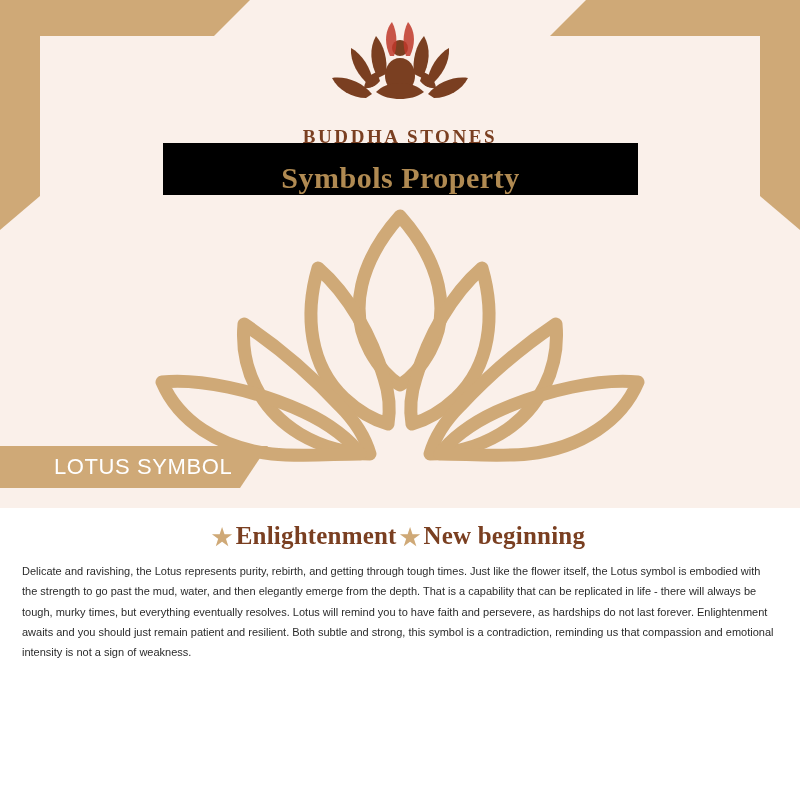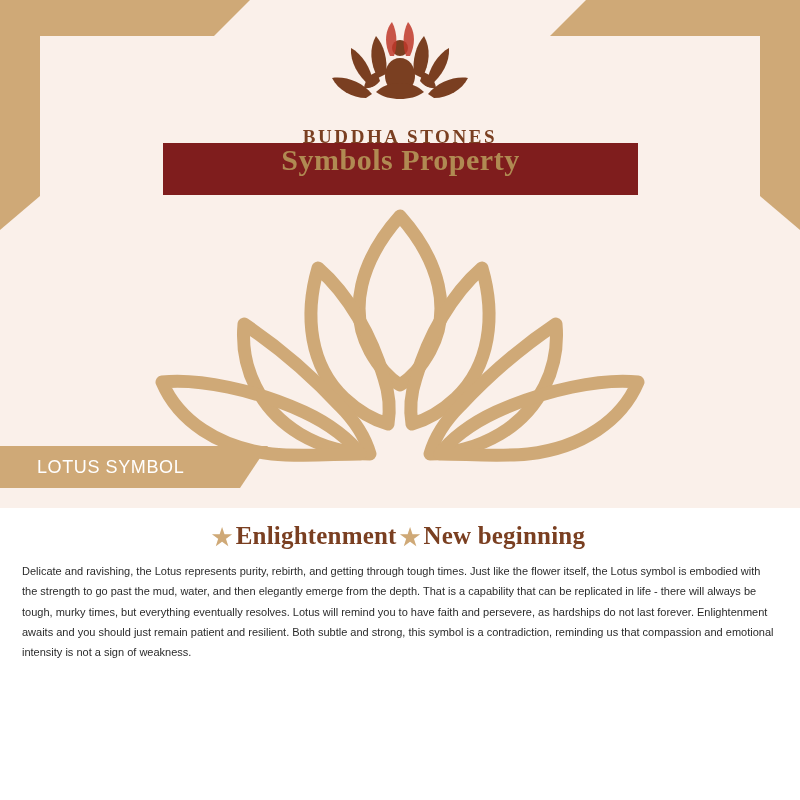--- a/index.html
+++ b/index.html
@@ -91,24 +91,24 @@
     font-family: "Liberation Serif", serif;
   }
 
   
   .title-bar {
     position: absolute;
     top: 143px;
     left: 163px;
     width: 475px;
     height: 52px;
-    background: #7f1d1d;
+    background: #000000;
     z-index: 3;
     display: flex;
-    align-items: flex-start;
+    align-items: flex-end;
     justify-content: center;
   }
   .title-bar .title-text {
     font-family: "Liberation Serif", serif;
     font-weight: bold;
     font-size: 30px;
     color: #b08a52;
     letter-spacing: 0.5px;
   }
 
@@ -129,23 +129,23 @@
     height: 42px;
     width: 268px;
     background: #cfa977;
     clip-path: polygon(0 0, 268px 0, 240px 42px, 0 42px);
     z-index: 4;
     display: flex;
     align-items: center;
   }
   .ribbon-label {
     color: #ffffff;
-    font-size: 18px;
+    font-size: 22px;
     letter-spacing: 0.6px;
-    padding-left: 37px;
+    padding-left: 54px;
     font-family: "Liberation Sans", sans-serif;
   }
 
   
   .text-panel {
     position: absolute;
     left: 0;
     top: 508px;
     width: 800px;
     height: 292px;

